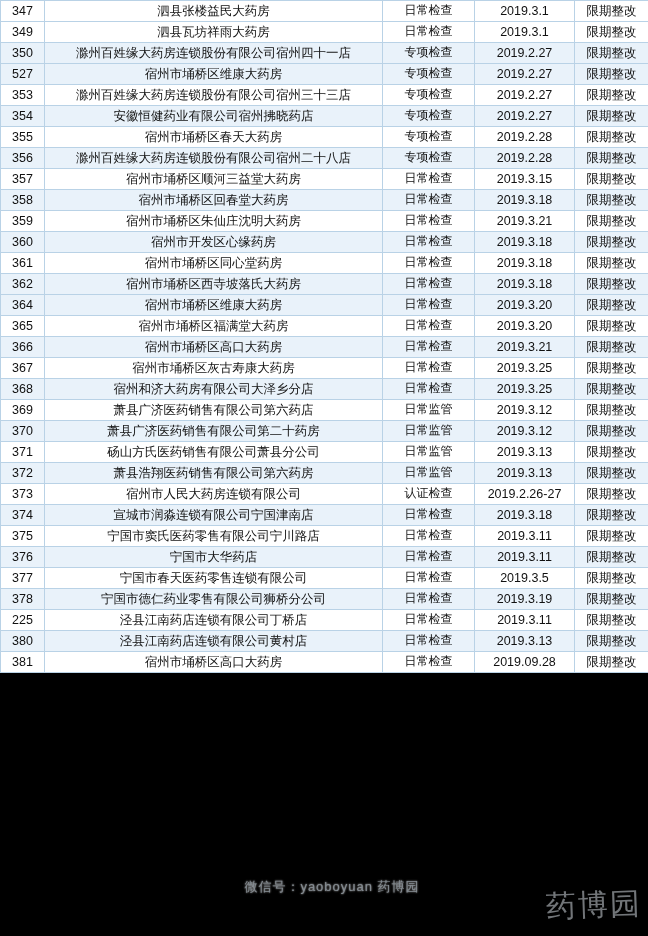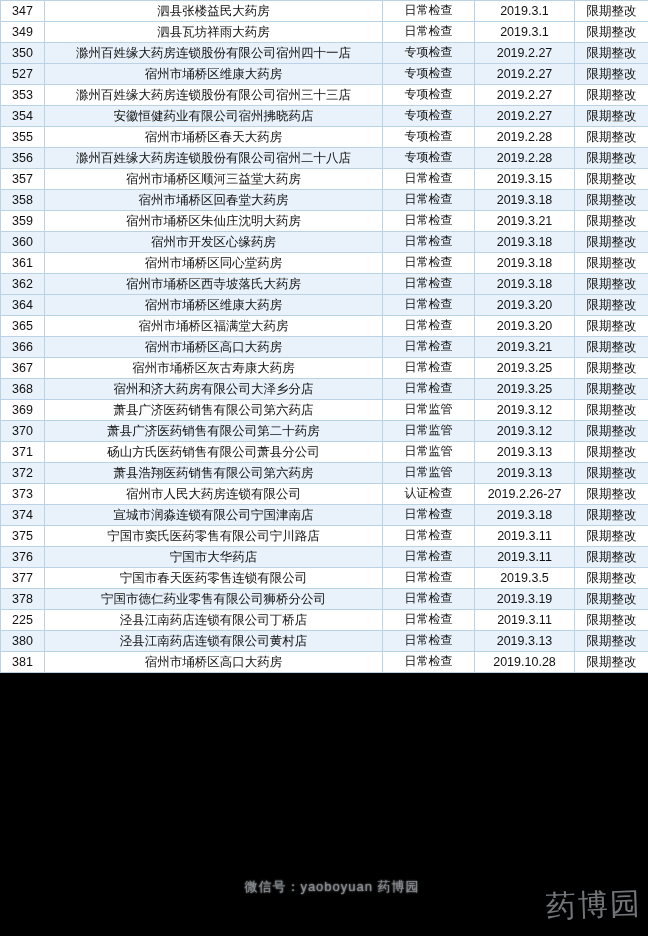--- a/index.html
+++ b/index.html
@@ -312,21 +312,21 @@
           <td class="idx">380</td>
           <td class="name">泾县江南药店连锁有限公司黄村店</td>
           <td class="type">日常检查</td>
           <td class="date">2019.3.13</td>
           <td class="res">限期整改</td>
         </tr>
         <tr class="row-odd">
           <td class="idx">381</td>
           <td class="name">宿州市埇桥区高口大药房</td>
           <td class="type">日常检查</td>
-          <td class="date">2019.10.28</td>
+          <td class="date">2019.09.28</td>
           <td class="res">限期整改</td>
         </tr>
       </tbody>
   </table>
 
   <div class="watermark">
     <span class="wm-text">微信号：yaoboyuan 药博园</span>
   </div>
   <div class="wm-big">药博园</div>
 

